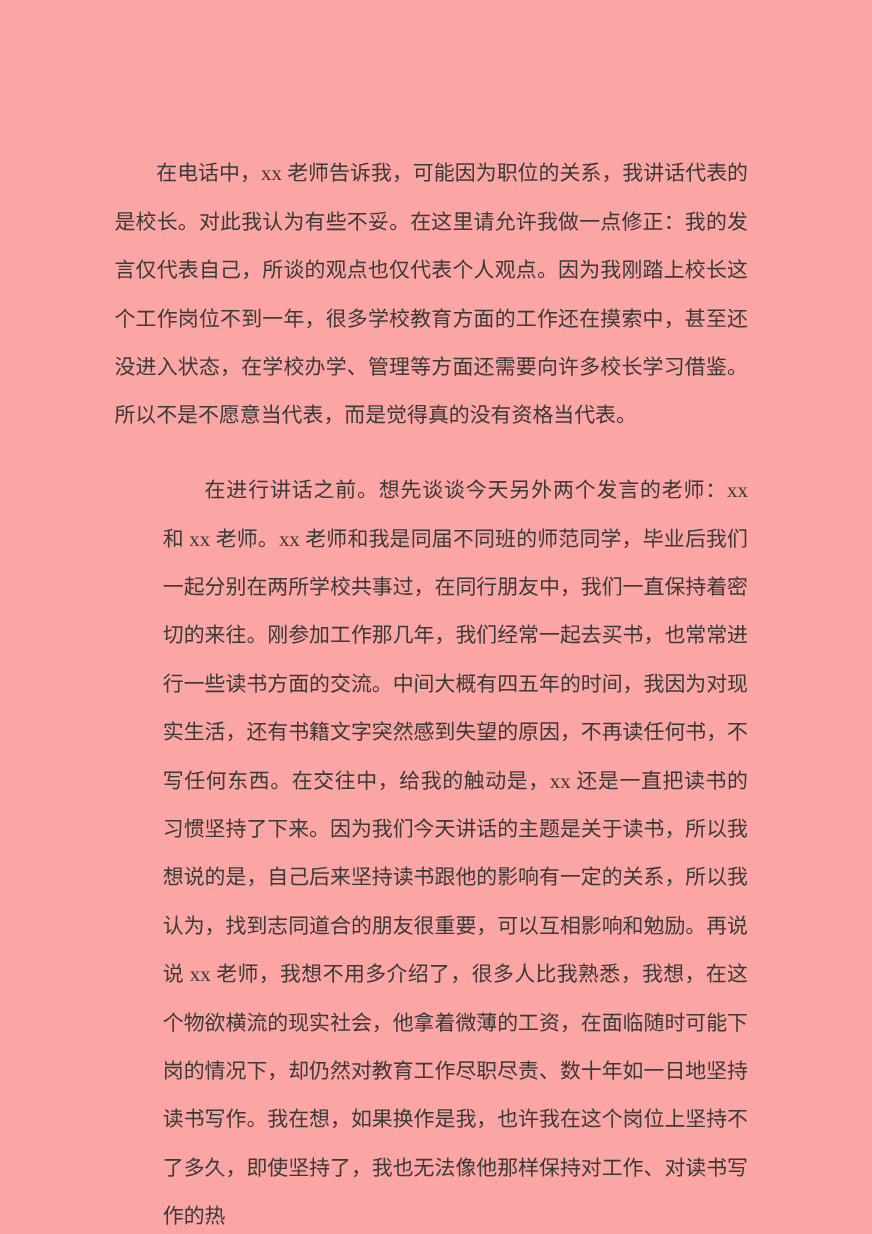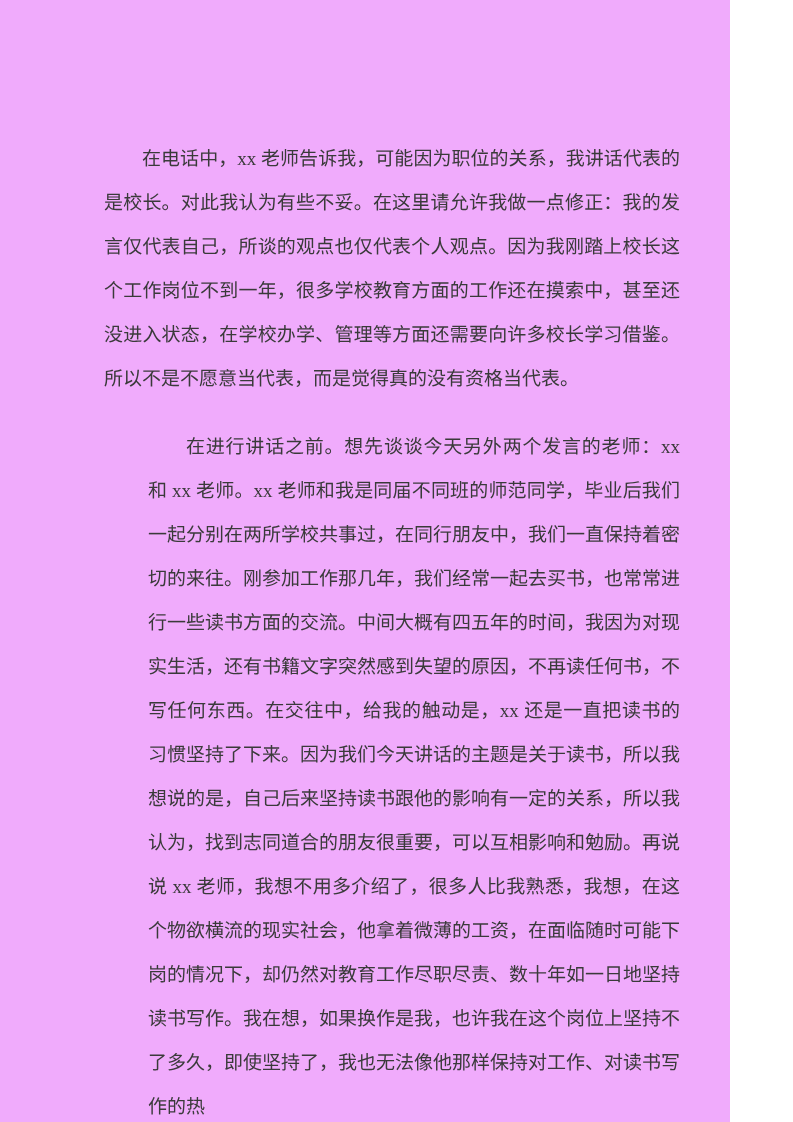--- a/index.html
+++ b/index.html
@@ -7,23 +7,23 @@
     padding: 0;
     background: #ffffff;
   }
   body {
     width: 793px;
     height: 1122px;
     overflow: hidden;
   }
   .page {
     position: relative;
-    width: 730px;
+    width: 793px;
     height: 1122px;
-    background: #f0abfc;
+    background: #fca5a5;
     overflow: hidden;
   }
   .text-block {
     position: absolute;
     left: 104px;
     top: 137px;
     width: 576px;
     font-family: "Liberation Serif", "DejaVu Serif", serif;
     font-size: 19px;
     line-height: 44px;

